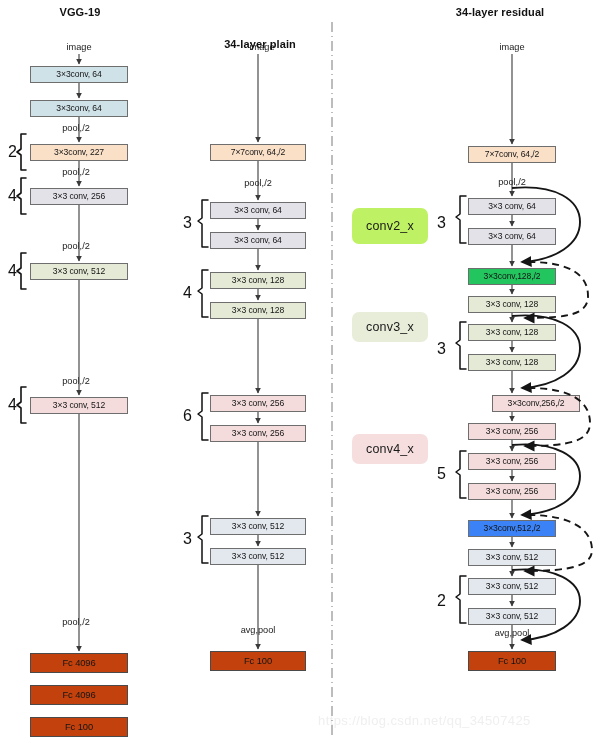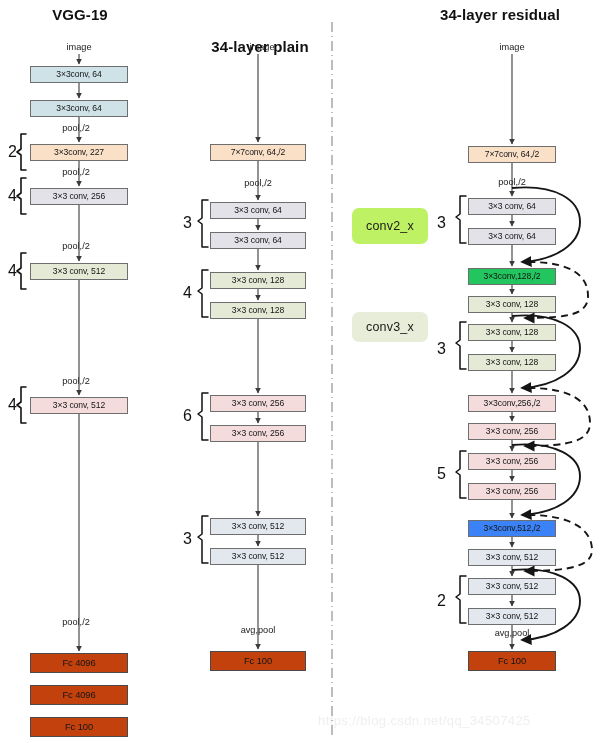--- a/index.html
+++ b/index.html
@@ -15,21 +15,21 @@
     overflow: hidden;
     color: #1a1a1a;
   }
   #stage {
     position: relative;
     width: 600px;
     height: 743px;
   }
   .col-title {
     position: absolute;
-    font-size: 15px;
+    font-size: 11px;
     font-weight: bold;
     letter-spacing: 0.1px;
     text-align: center;
     color: #111;
     white-space: nowrap;
   }
   .node {
     position: absolute;
     box-sizing: border-box;
     border: 1px solid #6e6e6e;
@@ -157,22 +157,23 @@
   <div class="node" style="left:468px; top:198px; width:88px; height:17px; background:#e4e2e9;">3×3 conv, 64</div>
   <div class="node" style="left:468px; top:228px; width:88px; height:17px; background:#e4e2e9;">3×3 conv, 64</div>
 
   <div class="node" style="left:468px; top:268px; width:88px; height:17px; background:#22c55e;">3×3conv,128,/2</div>
   <div class="node" style="left:468px; top:296px; width:88px; height:17px; background:#e4ead6;">3×3 conv, 128</div>
   <div class="stage-chip" style="left:352px; top:312px; width:76px; height:30px; background:#e8edd9;">conv3_x</div>
   <div class="repeat-num" style="left:437px; top:340px;">3</div>
   <div class="node" style="left:468px; top:324px; width:88px; height:17px; background:#e4ead6;">3×3 conv, 128</div>
   <div class="node" style="left:468px; top:354px; width:88px; height:17px; background:#e4ead6;">3×3 conv, 128</div>
 
-  <div class="node" style="left:468px; top:395px; width:88px; height:17px; background:#f4dcdc;text-align:right;">3×3conv,256,/2</div>
+  <div class="node" style="left:492px; top:395px; width:88px; height:17px; background:#f4dcdc;text-align:right;">3×3conv,256,/2</div>
   <div class="node" style="left:468px; top:423px; width:88px; height:17px; background:#f4dcdc;">3×3 conv, 256</div>
+  <div class="stage-chip" style="left:352px; top:434px; width:76px; height:30px; background:#f6dede;">conv4_x</div>
   <div class="repeat-num" style="left:437px; top:465px;">5</div>
   <div class="node" style="left:468px; top:453px; width:88px; height:17px; background:#f4dcdc;">3×3 conv, 256</div>
   <div class="node" style="left:468px; top:483px; width:88px; height:17px; background:#f4dcdc;">3×3 conv, 256</div>
 
   <div class="node" style="left:468px; top:520px; width:88px; height:17px; background:#3b82f6;">3×3conv,512,/2</div>
   <div class="node" style="left:468px; top:549px; width:88px; height:17px; background:#e3e8ef;">3×3 conv, 512</div>
   <div class="repeat-num" style="left:437px; top:592px;">2</div>
   <div class="node" style="left:468px; top:578px; width:88px; height:17px; background:#e3e8ef;">3×3 conv, 512</div>
   <div class="node" style="left:468px; top:608px; width:88px; height:17px; background:#e3e8ef;">3×3 conv, 512</div>
 

